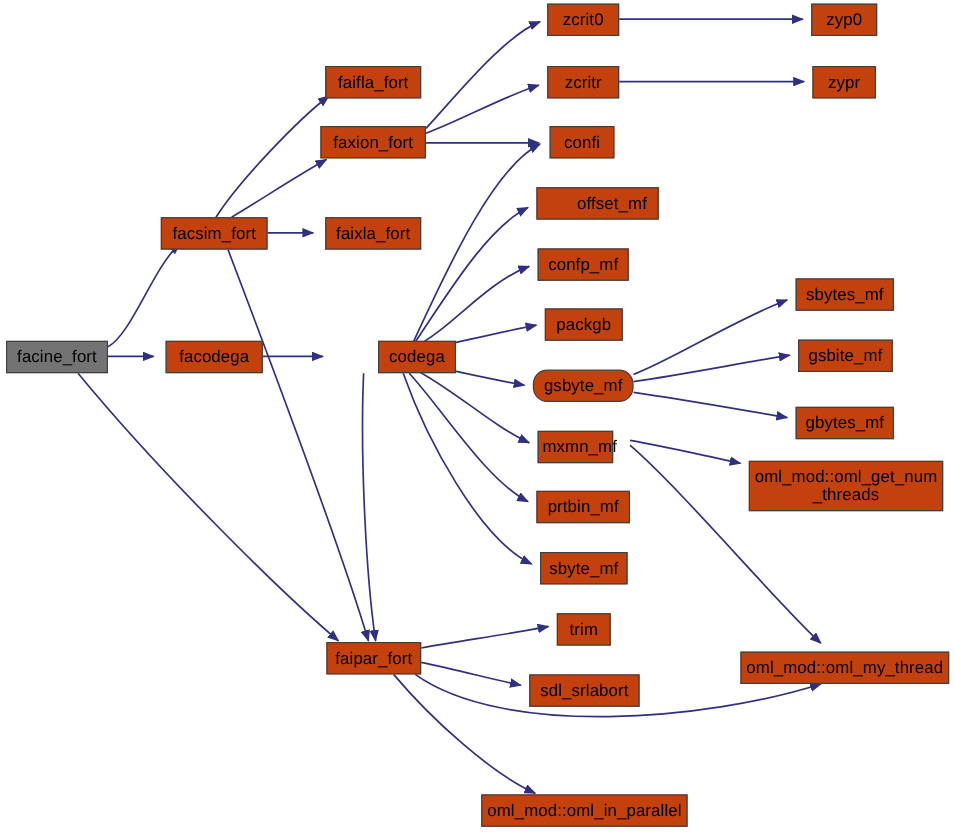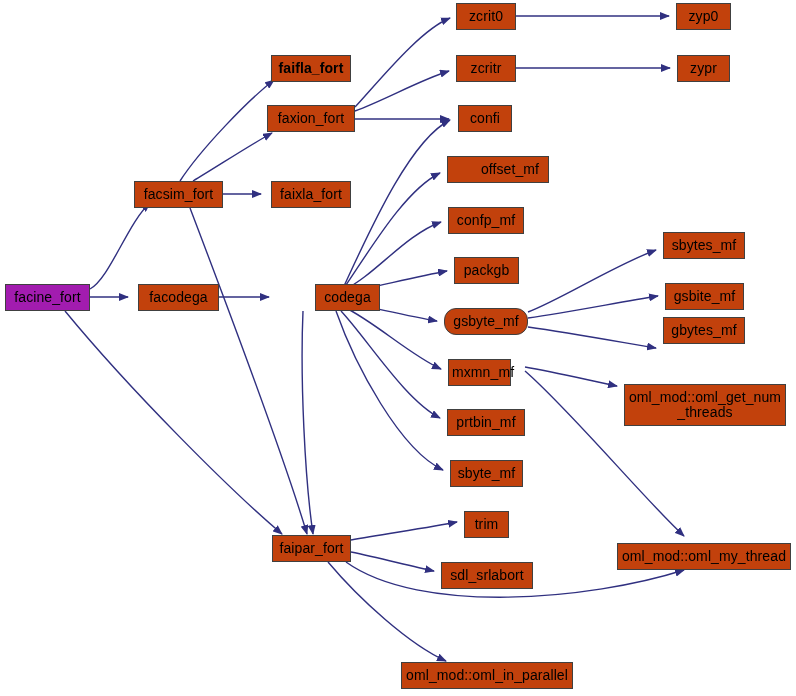--- a/index.html
+++ b/index.html
@@ -87,43 +87,43 @@
         <path d="M 528,327 C 570,333 620,342 656,348" fill="none" stroke="#303080" stroke-width="1.4" marker-end="url(#arrowhead)"></path>
         <path d="M 525,367 C 555,372 592,381 617,386" fill="none" stroke="#303080" stroke-width="1.4" marker-end="url(#arrowhead)"></path>
         <path d="M 525,371 C 570,410 645,500 684,536" fill="none" stroke="#303080" stroke-width="1.4" marker-end="url(#arrowhead)"></path>
         <path d="M 351,540 C 385,534 432,527 457,522" fill="none" stroke="#303080" stroke-width="1.4" marker-end="url(#arrowhead)"></path>
         <path d="M 351,552 C 380,558 410,566 434,571" fill="none" stroke="#303080" stroke-width="1.4" marker-end="url(#arrowhead)"></path>
         <path d="M 346,562 C 420,615 590,600 684,570" fill="none" stroke="#303080" stroke-width="1.4" marker-end="url(#arrowhead)"></path>
         <path d="M 328,562 C 360,600 410,645 446,661" fill="none" stroke="#303080" stroke-width="1.4" marker-end="url(#arrowhead)"></path>
       </g>
   </svg>
   <div id="node-group">
-      <div class="node highlight" style="left: 5px; top: 284px; width: 85px; height: 27px; background: #a21caf;"><span class="node-label">facine_fort</span></div>
+      <div class="node highlight" style="left: 5px; top: 284px; width: 85px; height: 27px; background: #737373;"><span class="node-label">facine_fort</span></div>
       <div class="node" style="left: 134px; top: 181px; width: 89px; height: 27px; justify-content: center;"><span class="node-label">facsim_fort</span></div>
       <div class="node" style="left: 138px; top: 284px; width: 81px; height: 27px;"><span class="node-label">facodega</span></div>
-      <div class="node" style="left: 271px; top: 55px; width: 80px; height: 27px; font-weight: bold;"><span class="node-label">faifla_fort</span></div>
+      <div class="node" style="left: 271px; top: 55px; width: 80px; height: 27px;"><span class="node-label">faifla_fort</span></div>
       <div class="node" style="left: 267px; top: 105px; width: 88px; height: 27px;"><span class="node-label">faxion_fort</span></div>
       <div class="node" style="left: 271px; top: 181px; width: 80px; height: 27px;"><span class="node-label">faixla_fort</span></div>
       <div class="node" style="left: 279px; top: 284px; width: 65px; height: 27px; margin-left: 36px;"><span class="node-label">codega</span></div>
       <div class="node" style="left: 272px; top: 535px; width: 79px; height: 27px;"><span class="node-label">faipar_fort</span></div>
       <div class="node" style="left: 456px; top: 3px; width: 60px; height: 27px;"><span class="node-label">zcrit0</span></div>
       <div class="node" style="left: 456px; top: 55px; width: 60px; height: 27px;"><span class="node-label">zcritr</span></div>
       <div class="node" style="left: 458px; top: 105px; width: 54px; height: 27px;"><span class="node-label">confi</span></div>
       <div class="node" style="left: 447px; top: 156px; width: 102px; height: 27px; padding-left: 24px;"><span class="node-label">offset_mf</span></div>
       <div class="node" style="left: 448px; top: 207px; width: 76px; height: 27px;"><span class="node-label">confp_mf</span></div>
       <div class="node" style="left: 454px; top: 257px; width: 65px; height: 27px;"><span class="node-label">packgb</span></div>
       <div class="node" style="left: 444px; top: 308px; width: 84px; height: 27px; border-radius: 12px;"><span class="node-label">gsbyte_mf</span></div>
       <div class="node" style="left: 448px; top: 359px; width: 63px; height: 27px;"><span class="node-label">mxmn_mf</span></div>
       <div class="node" style="left: 447px; top: 409px; width: 78px; height: 27px;"><span class="node-label">prtbin_mf</span></div>
       <div class="node" style="left: 450px; top: 460px; width: 73px; height: 27px;"><span class="node-label">sbyte_mf</span></div>
       <div class="node" style="left: 464px; top: 511px; width: 45px; height: 27px;"><span class="node-label">trim</span></div>
       <div class="node" style="left: 441px; top: 562px; width: 92px; height: 27px;"><span class="node-label">sdl_srlabort</span></div>
       <div class="node" style="left: 676px; top: 3px; width: 55px; height: 27px;"><span class="node-label">zyp0</span></div>
       <div class="node" style="left: 677px; top: 55px; width: 53px; height: 27px;"><span class="node-label">zypr</span></div>
       <div class="node" style="left: 663px; top: 232px; width: 82px; height: 27px;"><span class="node-label">sbytes_mf</span></div>
       <div class="node" style="left: 665px; top: 283px; width: 79px; height: 27px;"><span class="node-label">gsbite_mf</span></div>
-      <div class="node" style="left: 663px; top: 317px; width: 82px; height: 27px;"><span class="node-label">gbytes_mf</span></div>
+      <div class="node" style="left: 663px; top: 339px; width: 82px; height: 27px;"><span class="node-label">gbytes_mf</span></div>
       <div class="node" style="left: 624px; top: 384px; width: 162px; height: 42px;"><span class="node-label">oml_mod::oml_get_num
 _threads</span></div>
       <div class="node" style="left: 617px; top: 543px; width: 174px; height: 27px;"><span class="node-label">oml_mod::oml_my_thread</span></div>
       <div class="node" style="left: 401px; top: 662px; width: 172px; height: 27px;"><span class="node-label">oml_mod::oml_in_parallel</span></div>
     </div>
 </div>
 
 </body></html>

